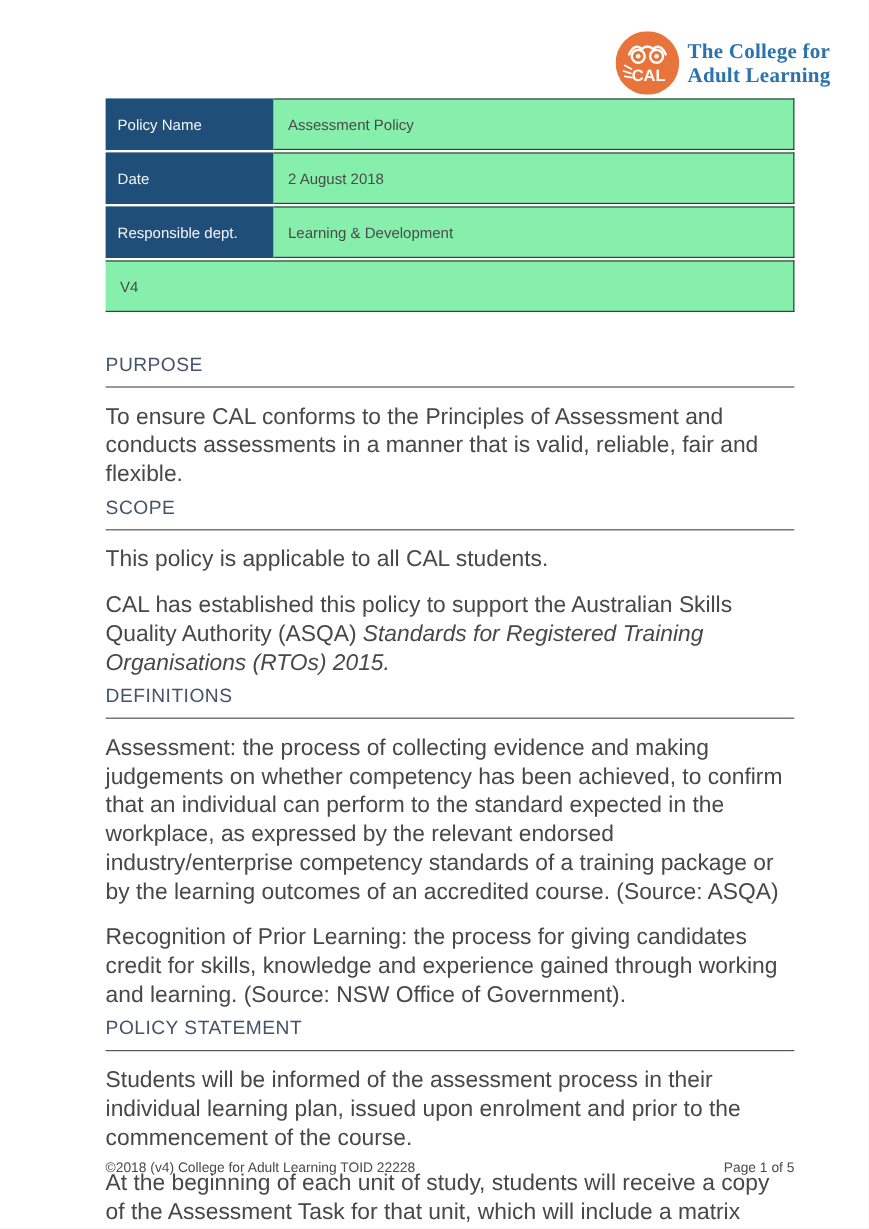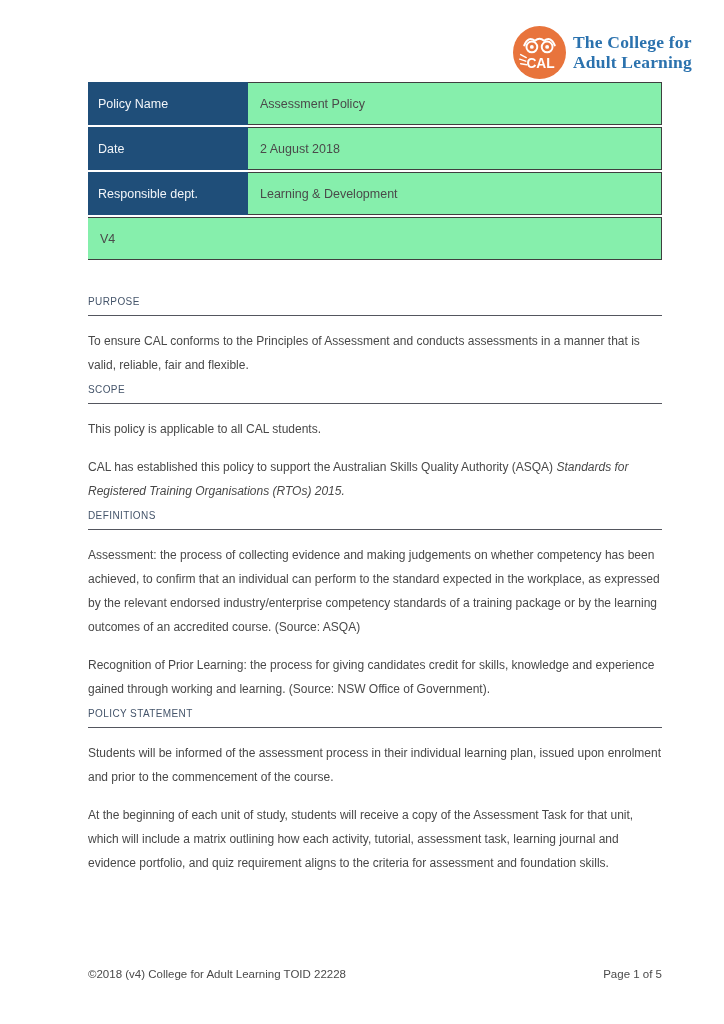--- a/index.html
+++ b/index.html
@@ -31,21 +31,21 @@
     line-height: 1.12;
     color: #2B72AE;
     letter-spacing: 0.2px;
   }
   
   .content { padding: 0 62px 0 88px; }
   
   .info-table { margin-top: 2px; }
   .info-row { display: flex; height: 43px; margin-bottom: 2px; }
   .info-label {
-    width: 160px;
+    width: 140px;
     background: #1F4E79;
     color: #f2f5f9;
     font-size: 12.5px;
     display: flex;
     align-items: center;
     padding-left: 10px;
     flex: 0 0 auto;
   }
   .info-value {
     flex: 1;
@@ -55,33 +55,33 @@
     align-items: center;
     padding-left: 12px;
     font-size: 12.5px;
     color: #4a4a4a;
     background: #86efac;
   }
   
   .doc-section { margin-top: 7px; }
   .doc-section.first { margin-top: 36px; }
   .sec-title {
-    font-size: 10px;
+    font-size: 16px;
     font-weight: normal;
     color: #44546A;
     letter-spacing: 0.4px;
   }
   .sec-rule {
     margin-top: 8px;
     border-top: 1.6px solid #54565E;
     height: 0;
   }
   .para {
     margin-top: 13px;
-    font-size: 12px;
+    font-size: 19px;
     line-height: 24px;
     color: #484848;
   }
   .para + .para { margin-top: 14px; }
   .para .em { font-style: italic; }
   
   .footer {
     position: absolute;
     left: 88px;
     right: 62px;

